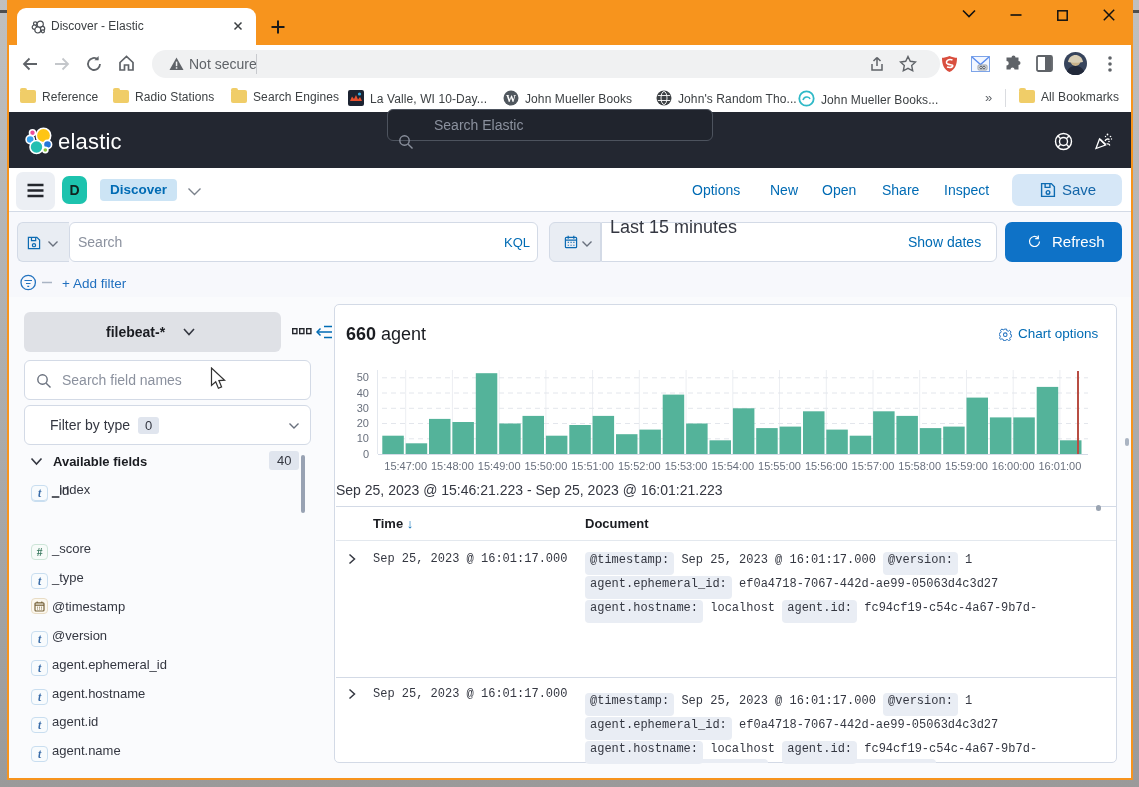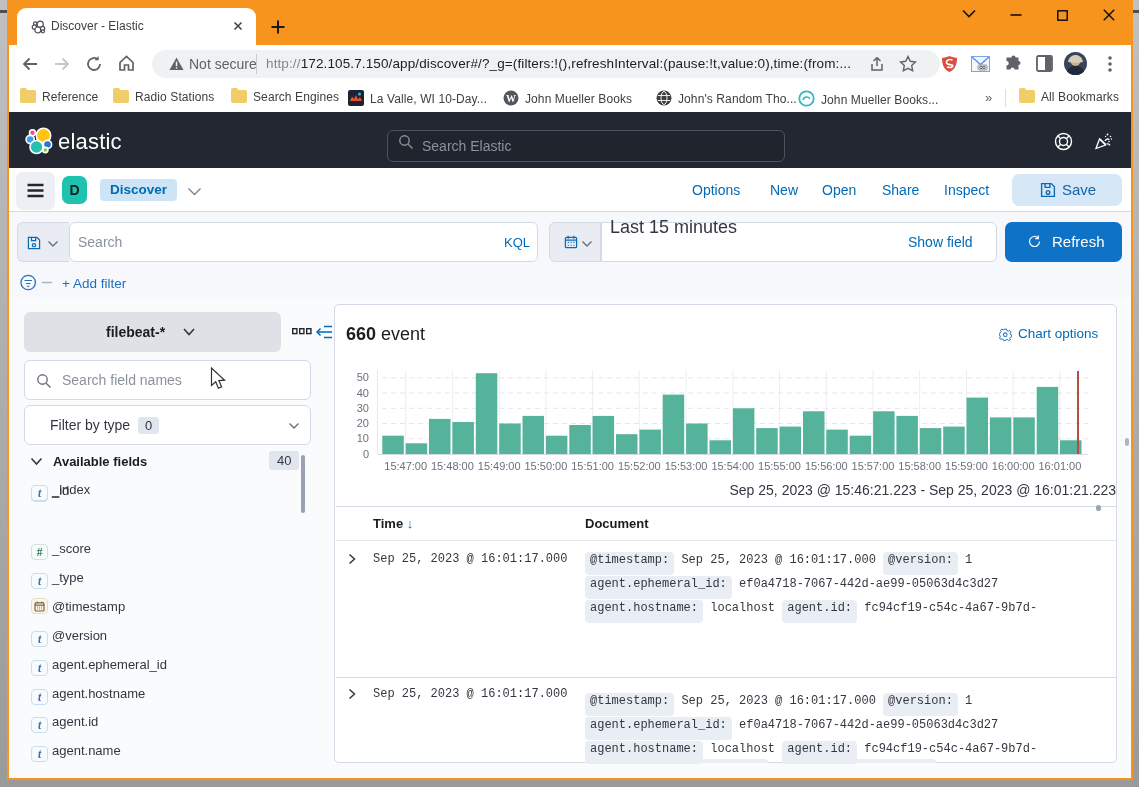--- a/index.html
+++ b/index.html
@@ -5,21 +5,21 @@
 *{margin:0;padding:0;box-sizing:border-box}
 html,body{width:1139px;height:787px;overflow:hidden}
 body{font-family:"Liberation Sans",sans-serif;background:#a8a8a8}
 #app{position:relative;width:1139px;height:787px;background:linear-gradient(180deg,#c0c0c0,#9a9a9a)}
 .abs{position:absolute;white-space:nowrap}
 #win{position:absolute;left:7px;top:0;width:1126px;height:780px;background:#f7941d}
 #abar{position:absolute;left:145px;top:50px;width:788px;height:28px;background:#f1f3f4;border-radius:14px}
 .bkm{position:absolute;top:90px;white-space:nowrap;height:16px;font-size:12px;color:#3c4043;letter-spacing:0.1px}
 .folder{display:inline-block;width:16px;height:13px;background:#f0cd68;border-radius:2px;position:relative;vertical-align:-2px;margin-right:6px}
 .folder:before{content:"";position:absolute;left:0;top:-2px;width:7px;height:3px;background:#f0cd68;border-radius:2px 2px 0 0}
-#ksearch{position:absolute;left:387px;top:130px;width:398px;height:32px;background:#20242d;border:1px solid #4d535e;border-radius:6px;color:#8b919e;font-size:14px;line-height:30px;padding-left:34px}
+#ksearch{position:absolute;left:387px;top:109px;width:326px;height:32px;background:#20242d;border:1px solid #4d535e;border-radius:6px;color:#8b919e;font-size:14px;line-height:30px;padding-left:46px}
 .klink{color:#006bb4;font-size:14px;position:absolute;top:182px;white-space:nowrap}
 .inp{background:#fff;border:1px solid #d3dae6;border-radius:6px;position:absolute}
 .ltbtn{background:#e9edf3;position:absolute}
 #card{position:absolute;left:334px;top:304px;width:783px;height:459px;background:#fff;border:1px solid #d3dae6;border-radius:5px}
 .pill{display:inline-block;background:#e9edf4;border-radius:4px;padding:0 5px;height:23px;line-height:17px}
 .docline{position:absolute;font-family:"Liberation Mono",monospace;font-size:12px;color:#343741;white-space:nowrap;height:17px;line-height:17px}
 .fieldrow{position:absolute;font-size:13px;color:#343741;height:18px;line-height:18px}
 .ficon{display:inline-block;width:17px;height:16px;border-radius:4px;text-align:center;font-size:11.5px;line-height:14px;vertical-align:-3px;margin-right:4px;font-weight:bold;font-style:italic;font-family:"Liberation Serif",serif;border:1px solid #c9def0;background:#f8fbfd}
 .ft{color:#3a6ca8}
 </style>
@@ -77,21 +77,20 @@
       <path d="M3 8.5 L9.5 2.5 L16 8.5 V16 H11.5 V11 H7.5 V16 H3 Z" fill="none" stroke="#5f6368" stroke-width="1.7"></path>
     </svg>
 <div id="abar" class="abs" style="left:152px;top:50px;width:788px;height:28px;background:#f0f1f2;border-radius:14px"></div>
 <svg class="abs" style="left:169px;top:57px" width="15" height="14" viewBox="0 0 15 14">
       <path d="M7.5 0.5 L14.5 13 H0.5 Z" fill="#5f6368"></path>
       <rect x="6.8" y="4.6" width="1.5" height="4.6" fill="#f0f1f2"></rect>
       <rect x="6.8" y="10.2" width="1.5" height="1.5" fill="#f0f1f2"></rect>
     </svg>
 <div class="abs" style="left:189px;top:56px;font-size:14px;color:#5f6368">Not secure</div>
 <div class="abs" style="left:256px;top:54px;width:1px;height:20px;background:#c8cace"></div>
-<div class="abs" style="left:266px;top:56px;font-size:13.5px;color:#5f6368;width:592px;overflow:hidden;white-space:nowrap;letter-spacing:0.12px"><span style="color:#80868b">http://</span><span style="color:#202124">172.105.7.150</span><span style="color:#202124">/app/discover#/?_g=(filters:!(),refreshInterval:(pause:!t,value:0),time:(from:...</span></div>
 <svg class="abs" style="left:869px;top:55px" width="18" height="18" viewBox="0 0 18 18">
       <g fill="none" stroke="#5f6368" stroke-width="1.5">
         <path d="M3 9 V15 H13 V9"></path>
         <path d="M8 11 V2.5 M8 2.5 L4.5 6 M8 2.5 L11.5 6"></path>
       </g>
     </svg>
 <svg class="abs" style="left:899px;top:55px" width="18" height="18" viewBox="0 0 18 18">
       <path d="M9 1.5 L11.3 6.3 L16.5 7 L12.7 10.6 L13.7 15.8 L9 13.3 L4.3 15.8 L5.3 10.6 L1.5 7 L6.7 6.3 Z" fill="none" stroke="#5f6368" stroke-width="1.4"></path>
     </svg>
 
@@ -248,21 +247,21 @@
         <rect x="1.5" y="2.5" width="12" height="11" rx="1"></rect>
         <path d="M1.5 5.5 H13.5 M4.5 0.8 V4 M10.5 0.8 V4"></path>
         <path d="M4 8 H5.2 M7 8 H8.2 M10 8 H11.2 M4 11 H5.2 M7 11 H8.2 M10 11 H11.2"></path>
       </g>
     </svg>
 <svg class="abs" style="left:581px;top:240px" width="12" height="8" viewBox="0 0 12 8">
       <path d="M1.5 1.5 L6 6 L10.5 1.5" fill="none" stroke="#69707d" stroke-width="1.4"></path>
     </svg>
 <div class="inp" style="left:601px;top:222px;width:396px;height:40px;border-radius:0 6px 6px 0"></div>
 <div class="abs" style="left:610px;top:217px;font-size:18px;color:#343741">Last 15 minutes</div>
-<div class="abs" style="left:908px;top:234px;font-size:14px;color:#006bb4">Show field</div>
+<div class="abs" style="left:908px;top:234px;font-size:14px;color:#006bb4">Show dates</div>
 <div class="abs" style="left:1005px;top:222px;width:117px;height:40px;background:#0e72c7;border-radius:7px"></div>
 <svg class="abs" style="left:1028px;top:235px" width="13" height="13" viewBox="0 0 13 13">
       <path d="M11.5 6.5 A5 5 0 1 1 9.9 2.8" fill="none" stroke="#fff" stroke-width="1.2"></path>
       <path d="M10.3 0.5 V3.6 H7.2" fill="none" stroke="#fff" stroke-width="1.2"></path>
     </svg>
 <div class="abs" style="left:1052px;top:233px;font-size:15px;color:#fff">Refresh</div>
 
 <svg class="abs" style="left:20px;top:274px" width="36" height="17" viewBox="0 0 36 17">
       <circle cx="8.2" cy="8.5" r="7.2" fill="none" stroke="#2473bf" stroke-width="1.3"></circle>
       <path d="M4.5 6.5 H12 M6 9.5 H10.5 M7.3 12.3 H9.2" stroke="#2473bf" stroke-width="1.2"></path>
@@ -321,21 +320,21 @@
 <div class="fieldrow" style="left:31px;top:656px"><span class="ficon ft">t</span>agent.ephemeral_id</div>
 <div class="fieldrow" style="left:31px;top:685px"><span class="ficon ft">t</span>agent.hostname</div>
 <div class="fieldrow" style="left:31px;top:713px"><span class="ficon ft">t</span>agent.id</div>
 <div class="fieldrow" style="left:31px;top:742px"><span class="ficon ft">t</span>agent.name</div>
 
 <svg class="abs" style="left:210px;top:367px" width="17" height="25" viewBox="0 0 17 25">
       <path d="M1.5 1 L1.5 18.5 L5.7 14.8 L8.4 21.3 L11.6 19.9 L8.9 13.6 L14.6 13.2 Z" fill="#fff" stroke="#333" stroke-width="1.2"></path>
     </svg>
 
 <div id="card"></div>
-<div class="abs" style="left:346px;top:324px;font-size:18px;color:#1a1c21"><b>660</b> <span style="font-weight:normal">event</span></div>
+<div class="abs" style="left:346px;top:324px;font-size:18px;color:#1a1c21"><b>660</b> <span style="font-weight:normal">agent</span></div>
 <svg class="abs" style="left:999px;top:328px" width="13" height="13" viewBox="0 0 16 16">
       <path d="M6.5 1 H9.5 V2.8 L11.8 3.8 L13.2 2.6 L15.3 4.9 L14 6.2 L14.8 8.5 H16 V11 L14.2 11.6 L13.4 13.4 L14.4 14.8 L12 16 L10.8 14.6 L8.5 15 L8 16 H5.5 L5.2 14.4 L3.2 13.6 L1.8 14.6 L0.2 12.4 L1.4 11.2 L0.8 9 H-0.2 V6.5 L1.6 6 L2.4 4 L1.4 2.6 L3.6 0.8 L4.8 2.2 L6.5 1.6 Z" fill="none" stroke="#2170bf" stroke-width="1.25" transform="scale(0.95) translate(0.4,0.4)"></path>
       <circle cx="7.7" cy="8.2" r="2.2" fill="none" stroke="#2170bf" stroke-width="1.25"></circle>
     </svg>
 <div class="abs" style="left:1018px;top:326px;font-size:13.5px;color:#006bb4">Chart options</div>
 
 <div id="chartbox" class="abs" style="left:336px;top:360px;width:780px;height:120px"><svg width="780" height="120" viewBox="0 0 780 120">
         <line x1="41.5" y1="10" x2="41.5" y2="94" stroke="#e4e8ee" stroke-width="1"></line>
 <line x1="69.7" y1="10" x2="69.7" y2="94" stroke="#eceef2" stroke-width="1"></line>
 <line x1="116.4" y1="10" x2="116.4" y2="94" stroke="#eceef2" stroke-width="1"></line>
@@ -405,21 +404,21 @@
 <text x="396.8" y="110" font-size="11" fill="#69707d" text-anchor="middle" font-family="Liberation Sans, sans-serif">15:54:00</text>
 <text x="443.5" y="110" font-size="11" fill="#69707d" text-anchor="middle" font-family="Liberation Sans, sans-serif">15:55:00</text>
 <text x="490.3" y="110" font-size="11" fill="#69707d" text-anchor="middle" font-family="Liberation Sans, sans-serif">15:56:00</text>
 <text x="537.0" y="110" font-size="11" fill="#69707d" text-anchor="middle" font-family="Liberation Sans, sans-serif">15:57:00</text>
 <text x="583.7" y="110" font-size="11" fill="#69707d" text-anchor="middle" font-family="Liberation Sans, sans-serif">15:58:00</text>
 <text x="630.5" y="110" font-size="11" fill="#69707d" text-anchor="middle" font-family="Liberation Sans, sans-serif">15:59:00</text>
 <text x="677.2" y="110" font-size="11" fill="#69707d" text-anchor="middle" font-family="Liberation Sans, sans-serif">16:00:00</text>
 <text x="723.9" y="110" font-size="11" fill="#69707d" text-anchor="middle" font-family="Liberation Sans, sans-serif">16:01:00</text>
 </svg></div>
 
-<div class="abs" style="left:336px;top:482px;width:780px;text-align:right;font-size:14px;color:#343741">Sep 25, 2023 @ 15:46:21.223 - Sep 25, 2023 @ 16:01:21.223</div>
+<div class="abs" style="left:336px;top:482px;width:780px;text-align:left;font-size:14px;color:#343741">Sep 25, 2023 @ 15:46:21.223 - Sep 25, 2023 @ 16:01:21.223</div>
 <div class="abs" style="left:336px;top:506px;width:780px;height:1px;background:#d3dae6"></div>
 <div class="abs" style="left:373px;top:516px;font-size:13px;font-weight:bold;color:#1a1c21">Time <span style="color:#006bb4;font-weight:normal">↓</span></div>
 <div class="abs" style="left:585px;top:516px;font-size:13px;font-weight:bold;color:#1a1c21">Document</div>
 <div class="abs" style="left:336px;top:540px;width:780px;height:1px;background:#e3e8ee"></div>
 <div class="abs" style="left:1096px;top:505px;width:5px;height:6px;background:#9aa4b2;border-radius:3px"></div>
 <div class="abs" style="left:1125px;top:438px;width:4px;height:8px;background:#aab4c2;border-radius:2px"></div>
 
 <svg class="abs" style="left:346px;top:553px" width="12" height="12" viewBox="0 0 12 12">
       <path d="M3.5 1.5 L8.5 6 L3.5 10.5" fill="none" stroke="#343741" stroke-width="1.5"></path>
     </svg>

